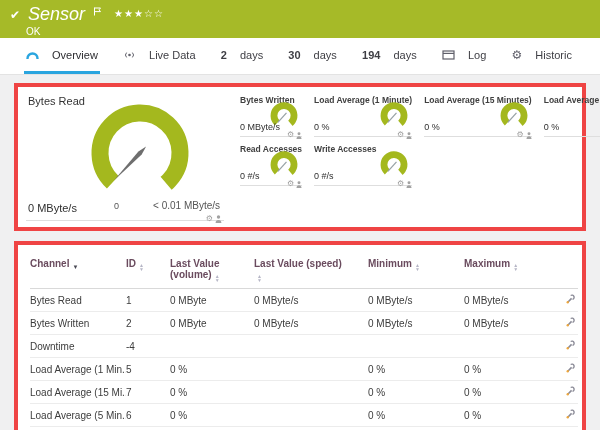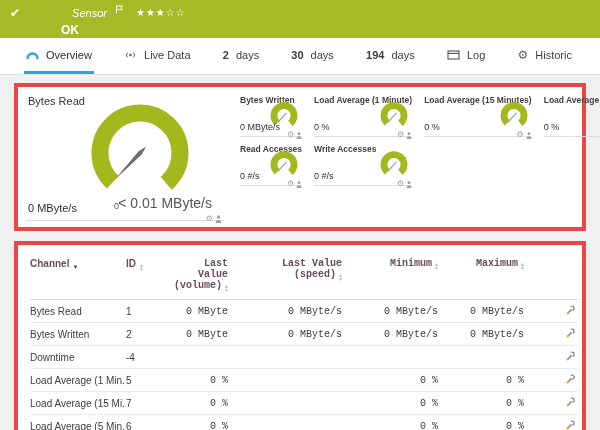--- a/index.html
+++ b/index.html
@@ -3,62 +3,62 @@
 <meta charset="utf-8">
 <style>
   * { margin:0; padding:0; box-sizing:border-box; }
   html,body { width:600px; height:430px; overflow:hidden; }
   body { font-family:"Liberation Sans","DejaVu Sans",sans-serif; background:#f0f0f1; color:#3c3c3c; }
 
   
   .sensor-header { background:#a6ba28; color:#fff; height:38px; padding:4px 10px 0 10px; }
   .sh-row1 { display:flex; align-items:center; }
   .check-glyph { font-size:12px; font-weight:bold; margin-right:8px; }
-  .sh-kind { font-style:italic; font-size:11px; margin-right:5px;margin-left:44px; }
+  .sh-kind { font-style:italic; font-size:18px; margin-right:5px; }
   .sh-title { font-weight:bold; font-size:13px; }
   .flag-ic { margin-left:3px; position:relative; top:-4px; }
   .stars { margin-left:12px; font-size:10px; letter-spacing:1px; font-family:"DejaVu Sans",sans-serif; position:relative; top:-1px; }
-  .sh-status { font-size:12px; font-weight:bold; margin-left:51px; margin-top:1px; }
+  .sh-status { font-size:10px; font-weight:normal; margin-left:16px; margin-top:1px; }
 
   
   .tabbar { background:#fff; height:37px; display:flex; justify-content:space-between; align-items:stretch; padding:0 26px 0 24px; border-bottom:1px solid #e3e3e3; }
-  .tab { display:flex; align-items:center; gap:7px; font-size:11px; color:#3e3e44; border-bottom:3px solid transparent; padding:14px 2px; cursor:default; }
+  .tab { display:flex; align-items:center; gap:13px; font-size:11px; color:#3e3e44; border-bottom:3px solid transparent; padding:14px 2px; cursor:default; }
   .tab .num { font-weight:bold; }
   .tab.active { border-bottom-color:#2aa5df; color:#2d2d31; }
   .tab .ic { display:flex; align-items:center; }
   .gear-glyph { font-family:"DejaVu Sans",sans-serif; font-size:12px; color:#5f5f6a; }
 
   
   .content { padding:8px 14px 0 14px; }
   .card { background:#fff; border:4px solid #ef4444; }
 
   
   .gauge-card { height:148px; display:flex; padding:6px 10px 0 8px; margin-bottom:10px; }
   .gauge-main { width:198px; position:relative; height:128px; border-bottom:1px solid #dedede; flex:none; }
   .gm-title { font-size:11px; color:#333; padding:2px 0 0 2px; }
   .gm-svg { position:absolute; left:54px; top:8px; }
   .gm-value { position:absolute; left:2px; bottom:6px; font-size:11px; color:#2f2f2f; }
   .gm-scale-min { position:absolute; left:88px; bottom:9px; font-size:9px; color:#555; }
-  .gm-scale-max { position:absolute; right:12px; bottom:9px; font-size:14px; color:#555; }
+  .gm-scale-max { position:absolute; right:4px; bottom:9px; font-size:10px; color:#555; }
   .gm-icons { position:absolute; right:2px; bottom:-3px; display:flex; gap:2px; align-items:center; }
   .mini-gear { font-family:"DejaVu Sans",sans-serif; font-size:8px; color:#a2a2a2; line-height:8px; }
 
   .gauge-grid { flex:1; margin-left:16px; display:grid; grid-template-columns:repeat(4,1fr); grid-auto-rows:44px; column-gap:12px; row-gap:5px; align-content:start; }
   .sg-cell { position:relative; border-bottom:1px solid #dedede; }
   .sg-cell.empty { border-bottom:none; }
   .sg-title { font-size:8.5px; font-weight:bold; color:#3f3f3f; white-space:nowrap; padding-top:2px; }
   .sg-svg { position:absolute; right:1px; top:8px; }
   .sg-value { position:absolute; left:0; bottom:4px; font-size:9px; color:#2f2f2f; }
   .sg-icons { position:absolute; right:0; bottom:-3px; display:flex; gap:2px; align-items:center; }
 
   
   .table-card { padding:0 12px 4px 12px; }
   table { border-collapse:collapse; width:100%; table-layout:fixed; font-size:10px; }
   th { font-weight:bold; color:#6a4b5e; text-align:left; vertical-align:top; padding:13px 0 6px 0; border-bottom:1px solid #d9d9d9; line-height:11px; }
-  th.num, td.num { text-align:right; padding-right:26px;font-family:Liberation Mono, monospace; }
+  th.num, td.num { padding-right:26px; }
   th .sort-wrap { display:inline-block; vertical-align:top; margin-left:3px; }
   .sort-both { display:inline-flex; flex-direction:column; line-height:4px; font-size:5px; color:#b6b6c6; position:relative; top:0px; }
   .sort-active { font-size:6px; color:#4a4a55; position:relative; top:2px; margin-left:3px; }
   td { padding:4.5px 0; border-bottom:1px solid #ececec; color:#3c3c3c; white-space:nowrap; overflow:hidden; }
   tr:last-child td { border-bottom:1px solid #ececec; }
   td.wrench-cell, th.wrench-col { text-align:right; padding-right:2px; }
   .col-channel { width:96px; } .col-id { width:44px; } .col-vol { width:84px; }
   .col-spd { width:114px; } .col-min { width:96px; } .col-max { width:86px; } .col-w { width:28px; }
 </style>
 </head>

